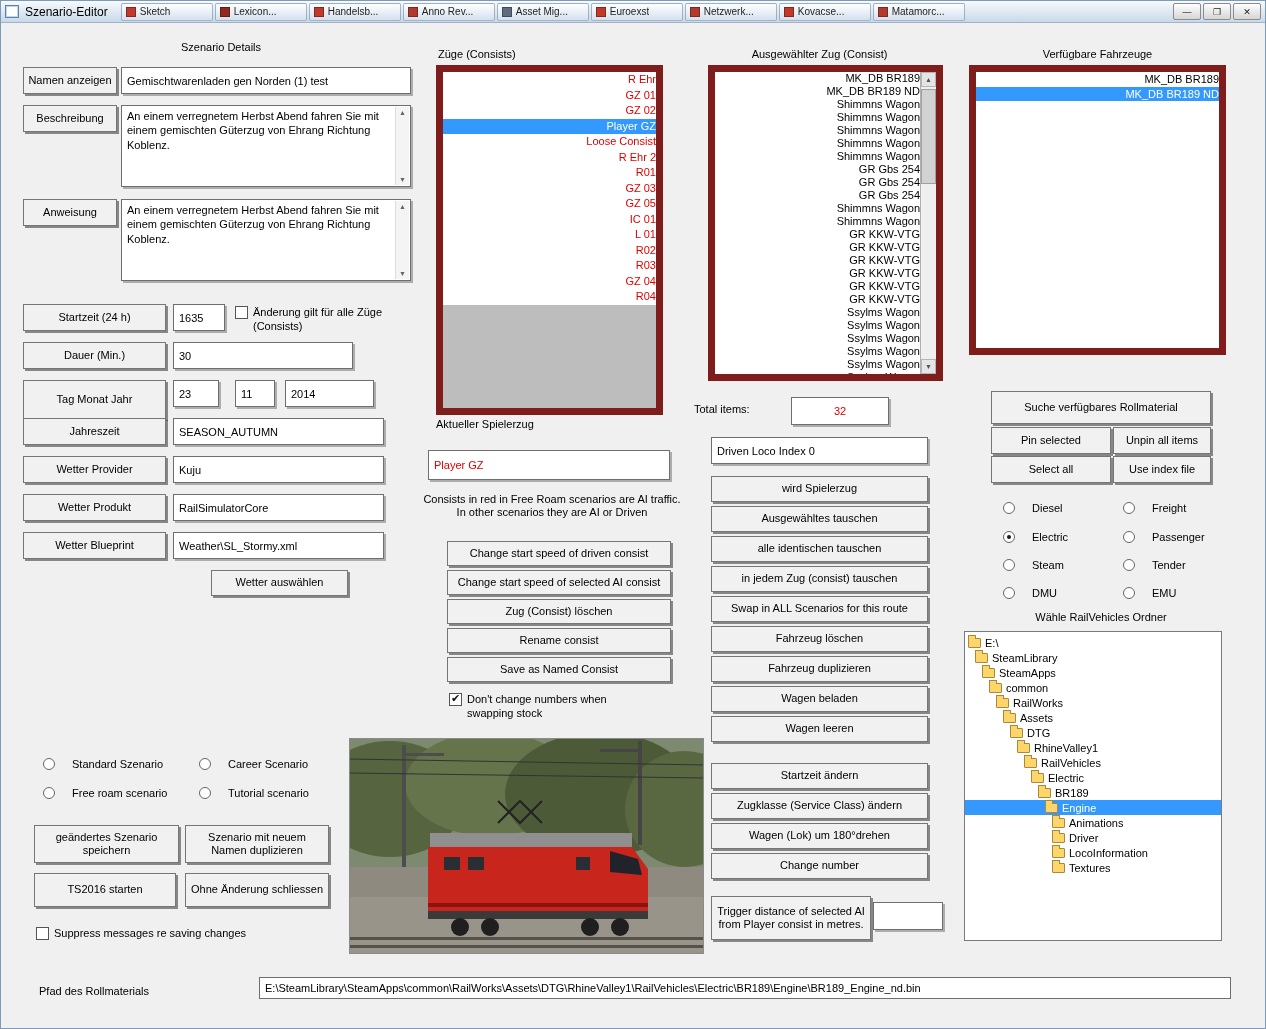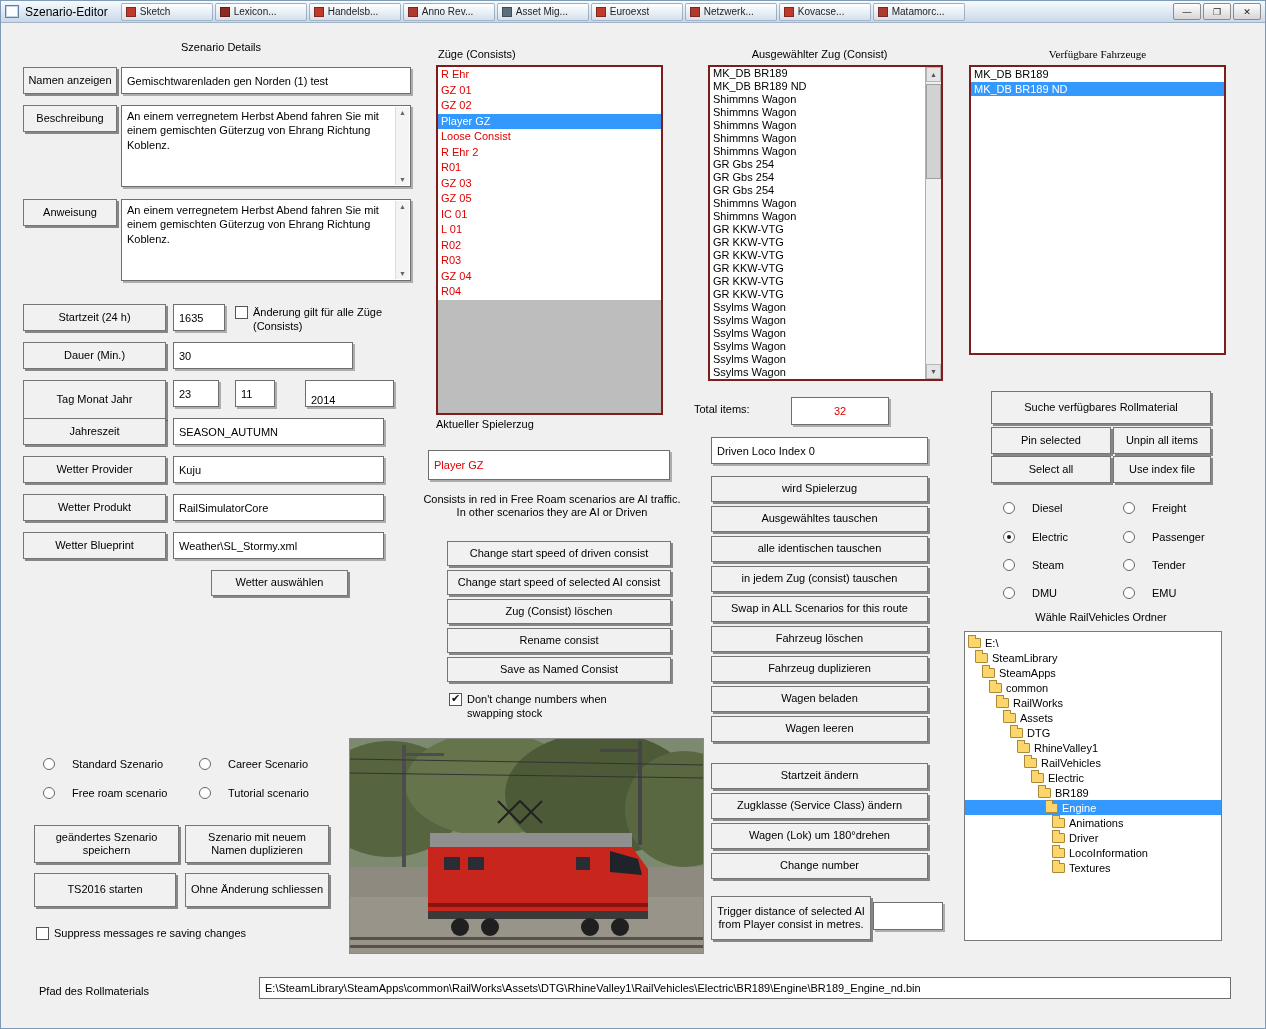--- a/index.html
+++ b/index.html
@@ -38,21 +38,21 @@
          font-size:11px; cursor:default; }
   .field { position:absolute; background:#fff; border:1px solid #6e6e6e;
            box-shadow:2px 2px 0 rgba(50,50,50,.35); display:flex; align-items:center;
            padding:0 5px; overflow:hidden; white-space:nowrap; font-size:11px; }
   .tarea { align-items:flex-start; padding:3px 18px 3px 5px; white-space:normal; }
   .tatext { line-height:1.3; }
   .mini-sb { position:absolute; top:1px; right:1px; bottom:1px; width:14px; display:flex;
              flex-direction:column; justify-content:space-between; align-items:center;
              background:#f4f4f4; border-left:1px solid #ddd; color:#666; font-size:7px;
              padding:2px 0; }
-  .listbox { position:absolute; background:#fff; border:2px solid #7f1d1d; overflow:hidden; }
+  .listbox { position:absolute; background:#fff; border:7px solid #7f1d1d; overflow:hidden;text-align:right; }
   .lrow { padding-left:3px; white-space:nowrap; overflow:hidden; }
   .consists-rows .lrow { height:15.5px; line-height:15.5px; color:#e00000; }
   .train-rows { margin-right:16px; }
   .train-rows .lrow { height:13px; line-height:13px; }
   .veh-rows .lrow { height:14.5px; line-height:14.5px; }
   .lrow.selected { background:#3399ff; color:#fff !important; }
   .grayfill { position:absolute; left:0; right:0; bottom:0; background:#bdbdbd; }
   .check { position:absolute; display:flex; gap:5px; align-items:flex-start; }
   .checkbox { width:13px; height:13px; background:#fff; border:1px solid #555; flex:0 0 auto;
               position:relative; }
@@ -181,21 +181,21 @@
         <span>30</span>
       </div>
 
     <div class="btn" style="left:22px;top:357px;width:143px;height:39px;">Tag Monat Jahr</div>
     <div class="field" style="left:172px;top:357px;width:46px;height:27px;">
         <span>23</span>
       </div>
     <div class="field" style="left:234px;top:357px;width:40px;height:27px;">
         <span>11</span>
       </div>
-    <div class="field" style="left:304px;top:357px;width:89px;height:27px;align-items:flex-end;">
+    <div class="field" style="left:284px;top:357px;width:89px;height:27px;">
         <span>2014</span>
       </div>
 
     <div class="btn" style="left:22px;top:395px;width:143px;height:27px;">Jahreszeit</div>
     <div class="field" style="left:172px;top:395px;width:211px;height:27px;">
         <span>SEASON_AUTUMN</span>
       </div>
 
     <div class="btn" style="left:22px;top:433px;width:143px;height:27px;">Wetter Provider</div>
     <div class="field" style="left:172px;top:433px;width:211px;height:27px;text-align:center;">
@@ -420,21 +420,21 @@
     <div class="btn" style="left:710px;top:740px;width:217px;height:26px;">Startzeit ändern</div>
     <div class="btn" style="left:710px;top:770px;width:217px;height:26px;">Zugklasse (Service Class) ändern</div>
     <div class="btn" style="left:710px;top:800px;width:217px;height:26px;">Wagen (Lok) um 180°drehen</div>
     <div class="btn" style="left:710px;top:830px;width:217px;height:26px;">Change number</div>
 
     <div class="btn" style="left:710px;top:873px;width:160px;height:44px;">Trigger distance of selected AI from Player consist in metres.</div>
     <div class="field" style="left:872px;top:879px;width:70px;height:28px;">
       <span></span>
     </div>
 
-    <div class="hdr" style="left:968px;top:25px;width:257px;text-align:center;font-family:Liberation Serif, serif;">Verfügbare Fahrzeuge</div>
+    <div class="hdr" style="left:968px;top:25px;width:257px;text-align:center;">Verfügbare Fahrzeuge</div>
 
     <div class="listbox" style="left:968px;top:42px;width:257px;height:290px;">
       <div class="veh-rows">
 
           <div class="lrow">MK_DB BR189</div>
 
           <div class="lrow selected">MK_DB BR189 ND</div>
         </div>
     </div>
 

